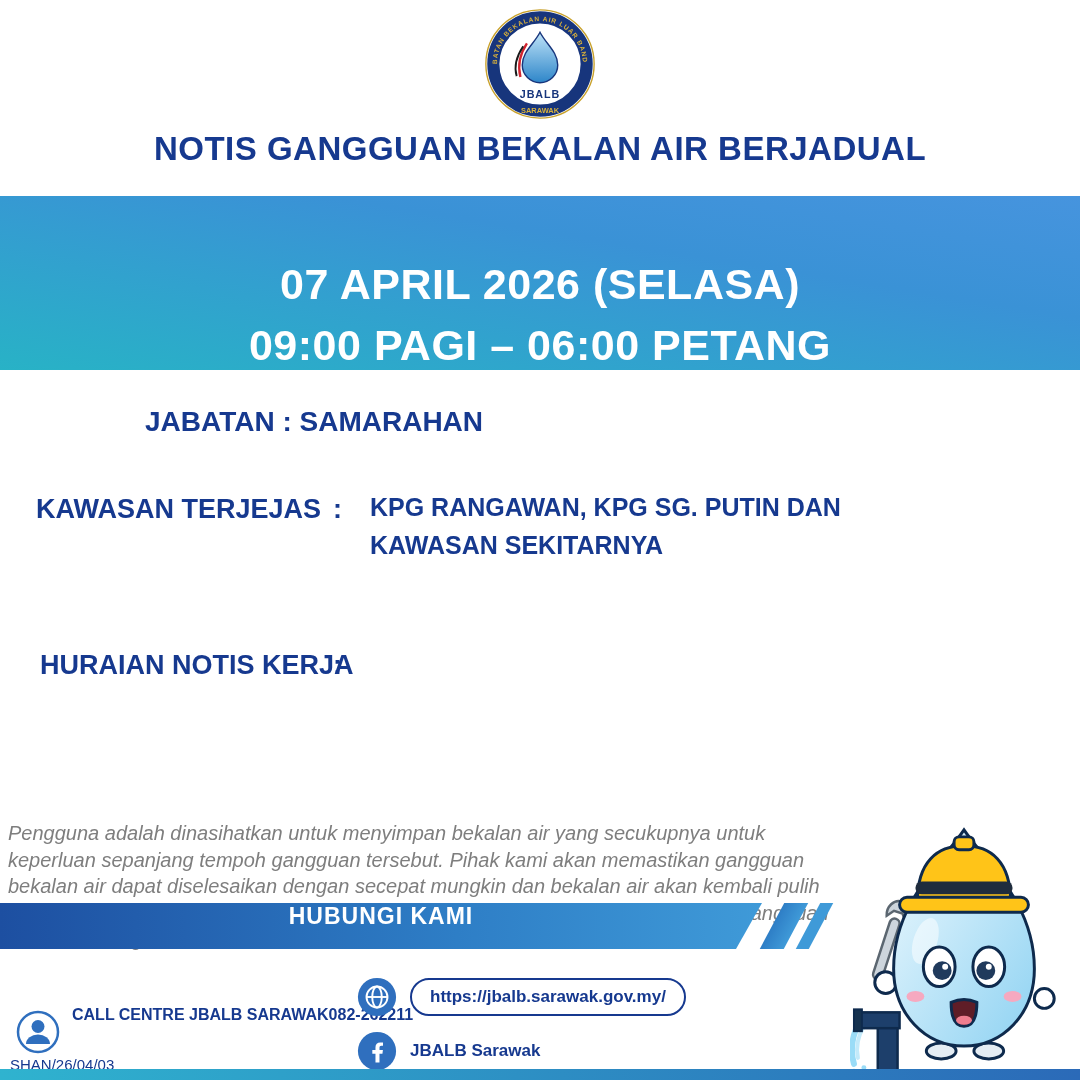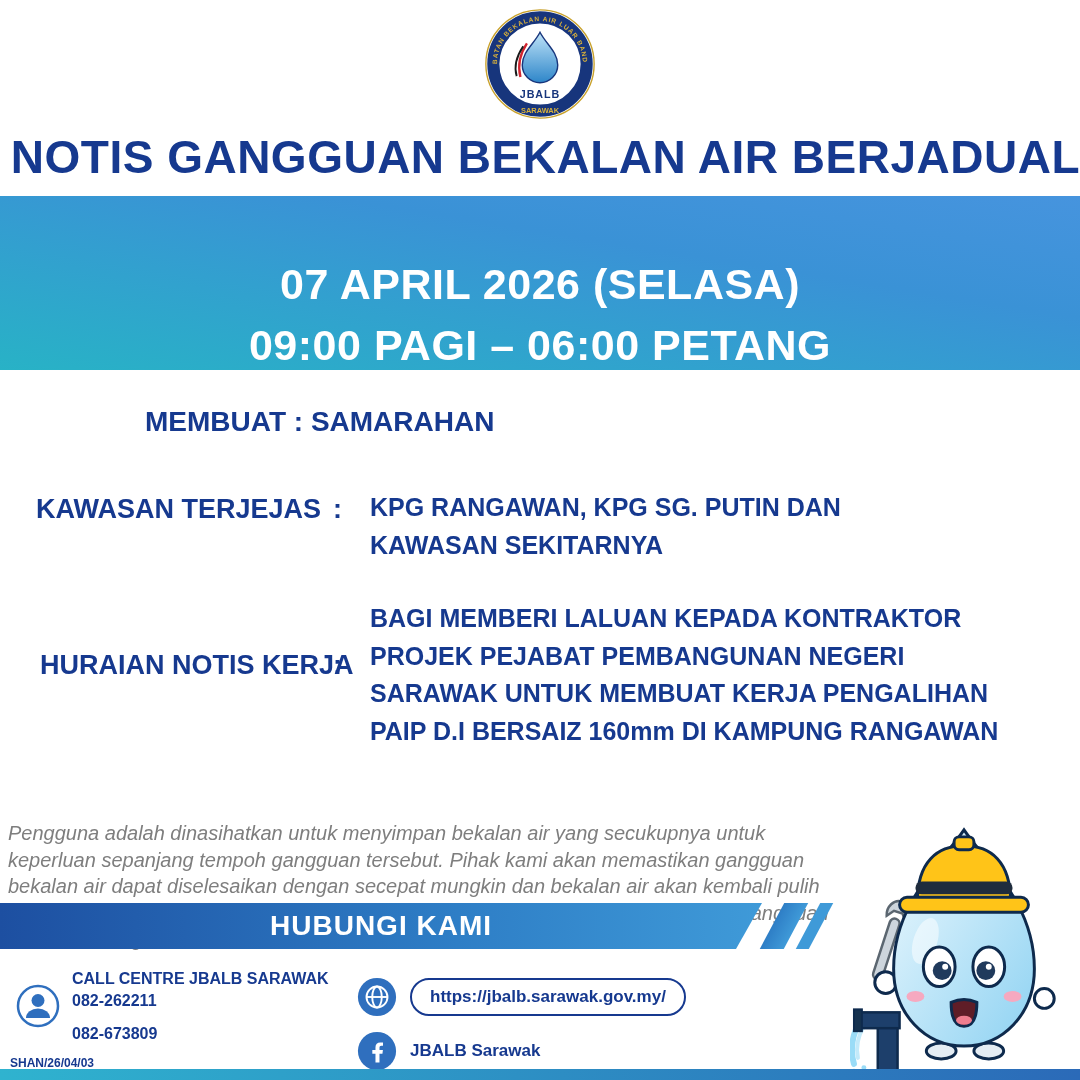--- a/index.html
+++ b/index.html
@@ -3,22 +3,22 @@
 <meta charset="utf-8">
 <style>
   html,body{margin:0;padding:0;background:#e9e9e9;}
   .page{
     position:relative;width:1080px;height:1080px;background:#ffffff;
     font-family:"Liberation Sans",sans-serif;overflow:hidden;margin:0 auto;
   }
   
   .logo{position:absolute;top:8px;left:50%;transform:translateX(-50%);}
   .title{
-    position:absolute;top:130px;left:0;width:100%;text-align:right;
-    font-size:46px;font-weight:bold;color:#16398f;letter-spacing:.5px;
+    position:absolute;top:130px;left:0;width:100%;text-align:center;
+    font-size:33px;font-weight:bold;color:#16398f;letter-spacing:.5px;
   }
   
   .banner{
     position:absolute;top:196px;left:0;width:1080px;height:174px;
     background:linear-gradient(to top right,#28b2c6 0%,#3a92d6 65%,#4694de 100%);
     display:flex;flex-direction:column;align-items:center;justify-content:flex-end;
     gap:12px;color:#ffffff;font-weight:bold;font-size:43px;letter-spacing:.5px;
   }
   
   .loc{position:absolute;top:406px;font-size:28px;font-weight:bold;color:#16398f;}
@@ -36,43 +36,43 @@
   
   .disclaimer{
     position:absolute;left:8px;top:800px;width:835px;
     font-size:20px;font-style:italic;color:#7e7e7e;line-height:1.33;
   }
   
   .contact-bar{
     position:absolute;top:903px;left:0;width:762px;height:46px;
     background:linear-gradient(90deg,#1d4fa1 0%,#2e7ec6 60%,#3f9ad8 100%);
     clip-path:polygon(0 0,100% 0,calc(100% - 26px) 100%,0 100%);
-    display:flex;align-items:center;justify-content:center;
-    color:#fff;font-size:28px;font-weight:bold;letter-spacing:1px;
+    display:flex;align-items:flex-start;justify-content:center;
+    color:#fff;font-size:23px;font-weight:bold;letter-spacing:1px;
   }
   .stripe{position:absolute;top:903px;height:46px;transform:skewX(-28deg);}
   .stripe-1{left:772px;width:24px;background:linear-gradient(90deg,#2e7ec6,#3f9ad8);}
   .stripe-2{left:808px;width:13px;background:#3f9ad8;}
   
   .contact-item{position:absolute;display:flex;align-items:center;gap:12px;color:#16398f;}
   .phone-block{left:16px;top:968px;}
   .phone-lines{display:flex;flex-direction:column;}
-  .phone-pair{display:flex;flex-direction:column;margin-bottom:12px;}
+  .phone-pair{display:flex;margin-bottom:12px;margin-top:36px;}
   .phone-pair:last-child{margin-bottom:0;}
   .c-label{font-size:16px;font-weight:bold;line-height:1.35;}
   .c-number{font-size:16px;font-weight:bold;line-height:1.35;}
   .website-block{left:356px;top:976px;}
   .url-pill{
     border:2.5px solid #16398f;border-radius:20px;padding:7px 18px;
     font-size:17px;font-weight:bold;color:#16398f;white-space:nowrap;
   }
   .instagram-block{left:642px;top:976px;}
   .facebook-block{left:356px;top:1030px;}
   .social-handle{font-size:17px;font-weight:bold;}
-  .ref-code{position:absolute;left:10px;top:1056px;font-size:12px;font-weight:bold;color:#16398f;}
+  .ref-code{position:absolute;left:10px;top:1056px;font-size:15px;font-weight:normal;color:#16398f;}
   .bottom-bar{
     position:absolute;left:0;bottom:0;width:100%;height:11px;
     background:linear-gradient(90deg,#2fb3cf 0%,#2b6ab8 100%);
   }
   
   .mascot{position:absolute;top:792px;right:2px;}
 </style>
 </head>
 <body>
 
@@ -98,29 +98,28 @@
     <text x="60" y="96" font-size="11.5" font-weight="bold" fill="#17357c" text-anchor="middle" letter-spacing="1">JBALB</text>
   </svg>
 
   <div class="title">NOTIS GANGGUAN BEKALAN AIR BERJADUAL</div>
 
   <div class="banner">
     <div>07 APRIL 2026 (SELASA)</div>
     <div>09:00 PAGI – 06:00 PETANG</div>
   </div>
 
-  <div class="loc loc-bahagian">MEMBUAT : SAMARAHAN</div>
+  <div class="loc loc-bahagian">JABATAN : SAMARAHAN</div>
 
   <div class="f-label kawasan-label">KAWASAN TERJEJAS</div>
   <div class="f-colon kawasan-colon">:</div>
   <div class="f-value kawasan-value">KPG RANGAWAN, KPG SG. PUTIN DAN KAWASAN SEKITARNYA</div>
 
   <div class="f-label huraian-label">HURAIAN NOTIS KERJA</div>
   <div class="f-colon huraian-colon">:</div>
-  <div class="f-value huraian-value">BAGI MEMBERI LALUAN KEPADA KONTRAKTOR PROJEK PEJABAT PEMBANGUNAN NEGERI SARAWAK UNTUK MEMBUAT KERJA PENGALIHAN PAIP D.I BERSAIZ 160mm DI KAMPUNG RANGAWAN</div>
 
   <p class="disclaimer">Pengguna adalah dinasihatkan untuk menyimpan bekalan air yang secukupnya untuk keperluan sepanjang tempoh gangguan tersebut. Pihak kami akan memastikan gangguan bekalan air dapat diselesaikan dengan secepat mungkin dan bekalan air akan kembali pulih secara berperingkat di kawasan yang terjejas. Segala kesulitan yang timbul akibat gangguan ini adalah sangat dikesali.</p>
 
   <div class="contact-bar">
     <span>HUBUNGI KAMI</span>
   </div>
   <div class="stripe stripe-1"></div>
   <div class="stripe stripe-2"></div>
 
   <div class="contact-item phone-block">

